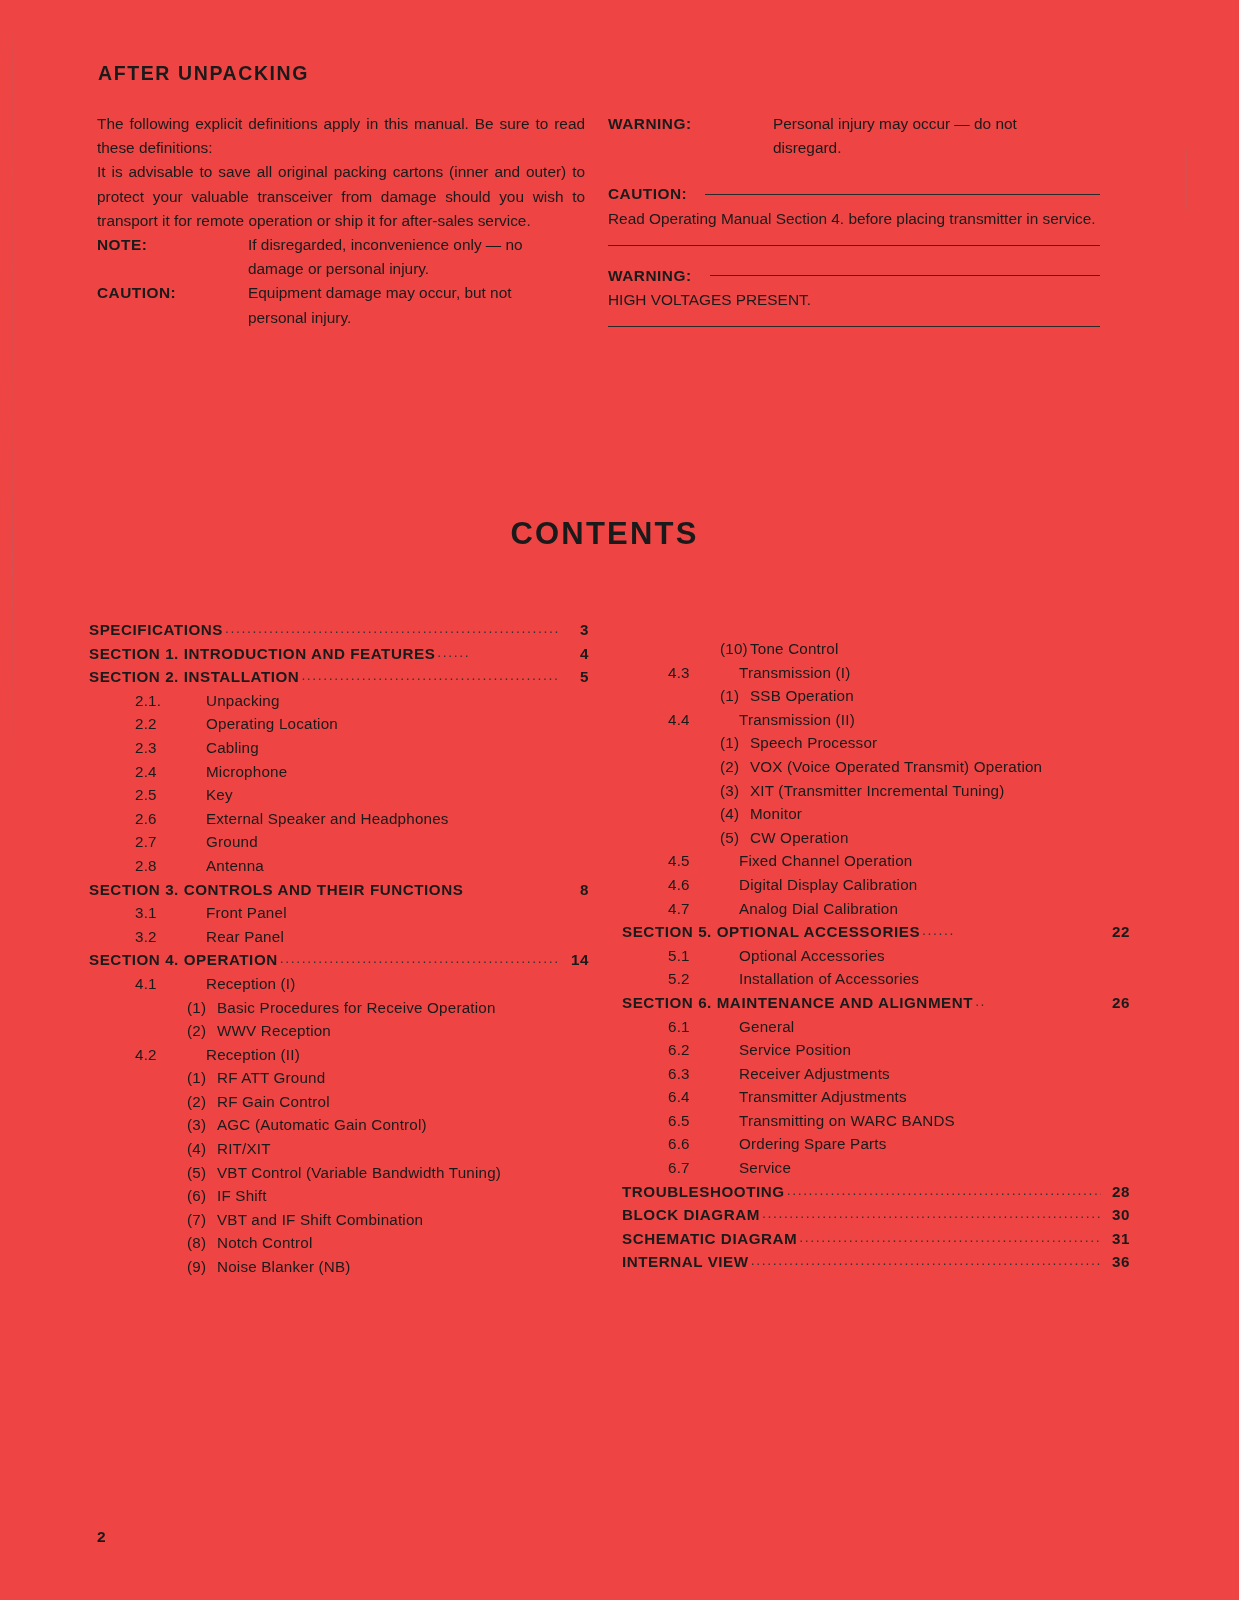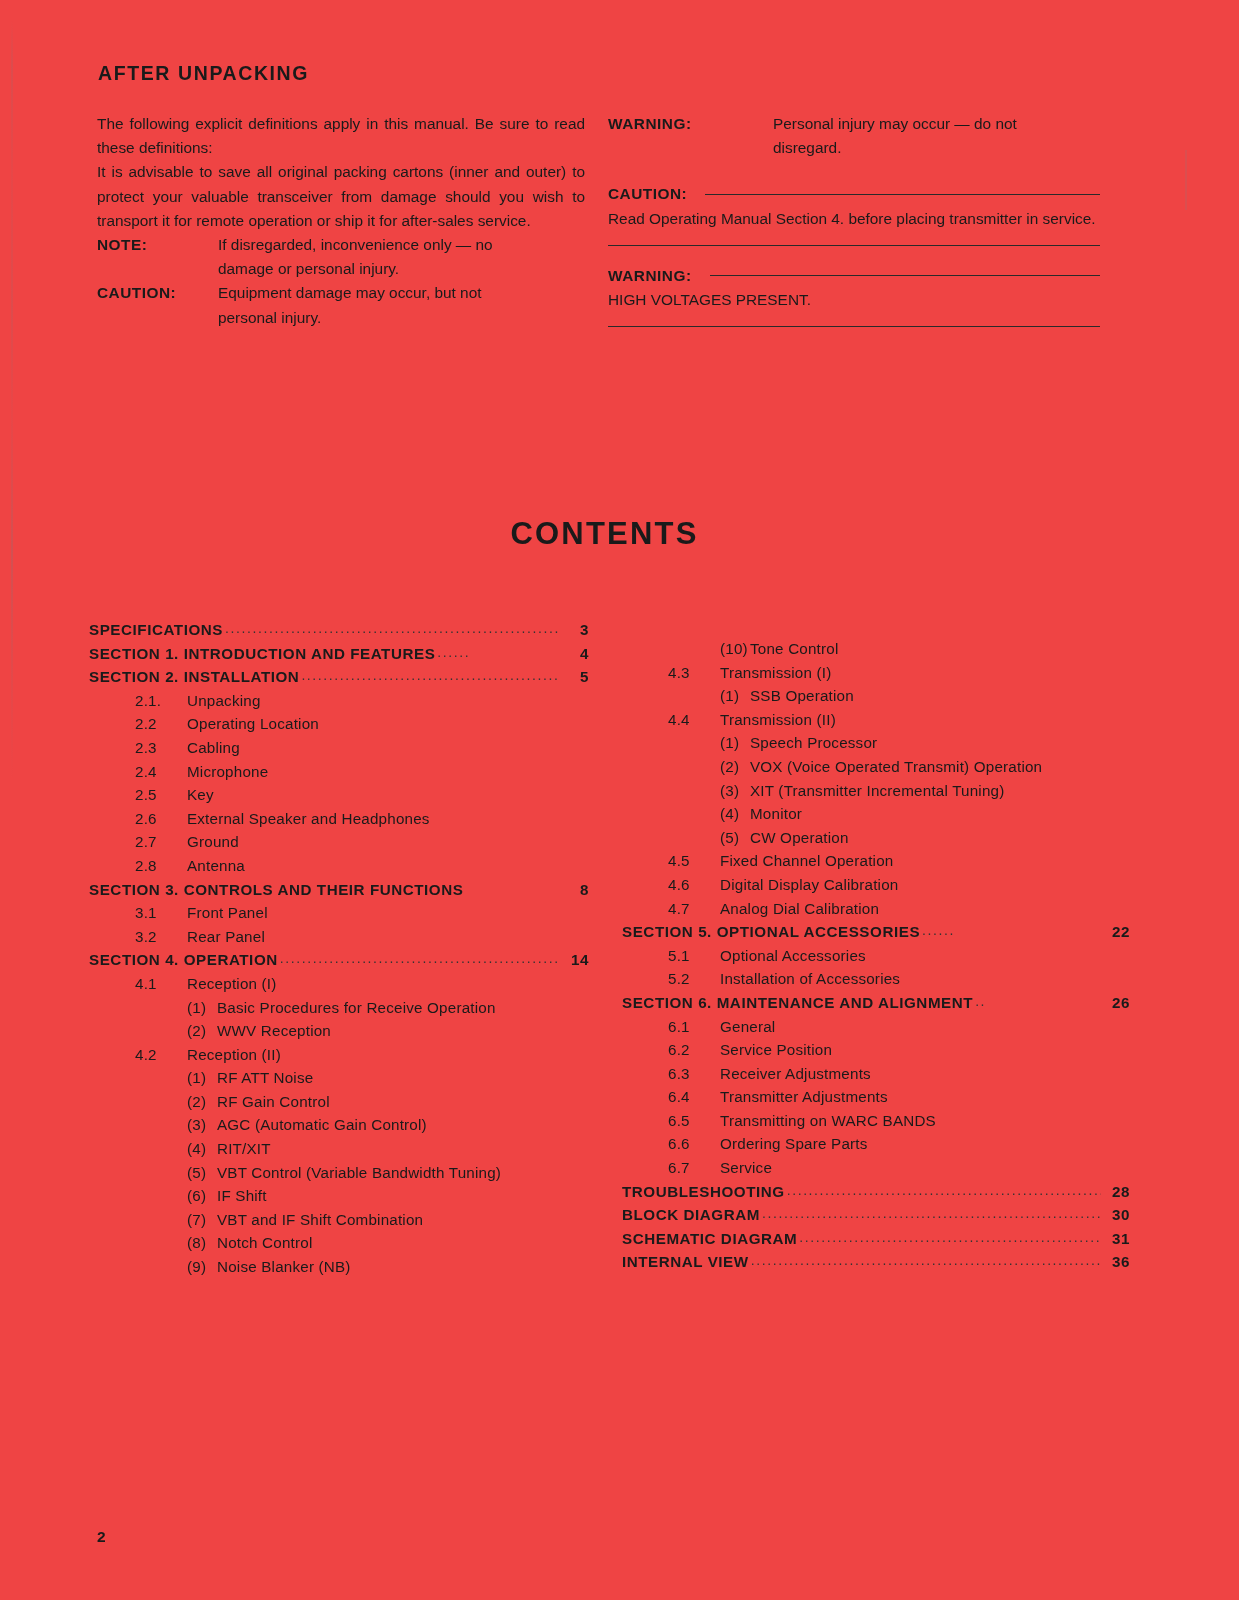--- a/index.html
+++ b/index.html
@@ -77,20 +77,21 @@
   .just {
     text-align: justify;
     text-align-last: left;
   }
   .para { margin: 0; }
 
   .deflist { margin-top: 0px; }
   .defrow {
     display: flex;
     align-items: flex-start;
+    gap: 30px;
   }
   .defterm {
     flex: 0 0 auto;
     font-weight: bold;
     letter-spacing: 0.5px;
   }
   .defterm.w-note { width: 121px; }
   .defterm.w-caution { width: 121px; }
   .defbody {
     flex: 1 1 auto;
@@ -192,20 +193,21 @@
     flex: 0 0 auto;
     width: 26px;
     text-align: right;
   }
 
   
   .sub {
     display: flex;
     align-items: baseline;
     letter-spacing: 0.2px;
+    gap: 19px;
   }
   .sub .num {
     flex: 0 0 auto;
     width: 52px;
     padding-left: 46px;
     box-sizing: content-box;
   }
   .sub .lbl { flex: 1 1 auto; }
 
   
@@ -361,21 +363,21 @@
       <div class="toc-line sub">
         <span class="num">4.1</span>
         <span class="lbl">Reception (I)</span>
       </div>
       <div class="toc-line subsub"><span class="pnum">(1)</span><span>Basic Procedures for Receive Operation</span></div>
       <div class="toc-line subsub"><span class="pnum">(2)</span><span>WWV Reception</span></div>
       <div class="toc-line sub">
         <span class="num">4.2</span>
         <span class="lbl">Reception (II)</span>
       </div>
-      <div class="toc-line subsub"><span class="pnum">(1)</span><span>RF ATT Noise</span></div>
+      <div class="toc-line subsub"><span class="pnum">(1)</span><span>RF ATT Ground</span></div>
       <div class="toc-line subsub"><span class="pnum">(2)</span><span>RF Gain Control</span></div>
       <div class="toc-line subsub"><span class="pnum">(3)</span><span>AGC (Automatic Gain Control)</span></div>
       <div class="toc-line subsub"><span class="pnum">(4)</span><span>RIT/XIT</span></div>
       <div class="toc-line subsub"><span class="pnum">(5)</span><span>VBT Control (Variable Bandwidth Tuning)</span></div>
       <div class="toc-line subsub"><span class="pnum">(6)</span><span>IF Shift</span></div>
       <div class="toc-line subsub"><span class="pnum">(7)</span><span>VBT and IF Shift Combination</span></div>
       <div class="toc-line subsub"><span class="pnum">(8)</span><span>Notch Control</span></div>
       <div class="toc-line subsub"><span class="pnum">(9)</span><span>Noise Blanker (NB)</span></div>
     </div>
   <div class="toc-col toc-right" id="toc-right">

